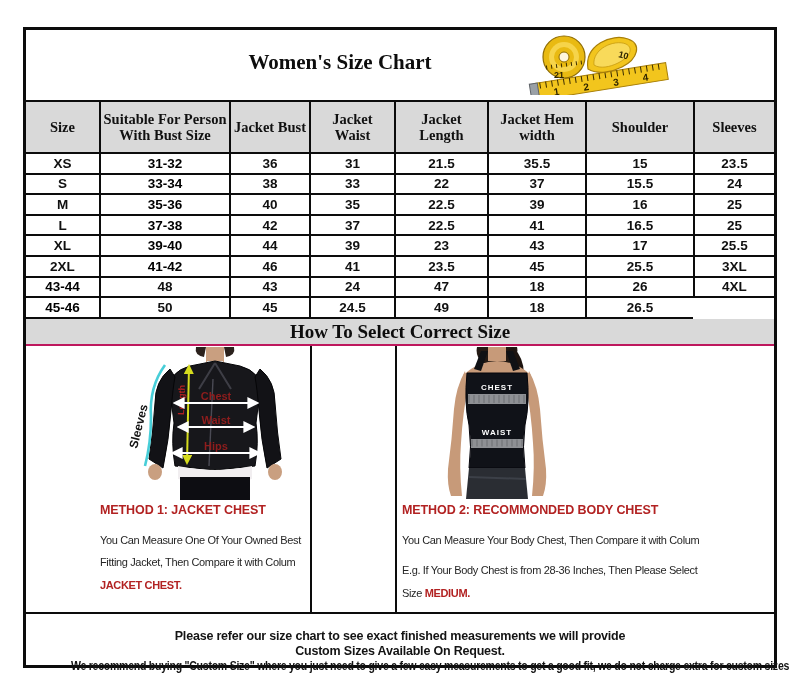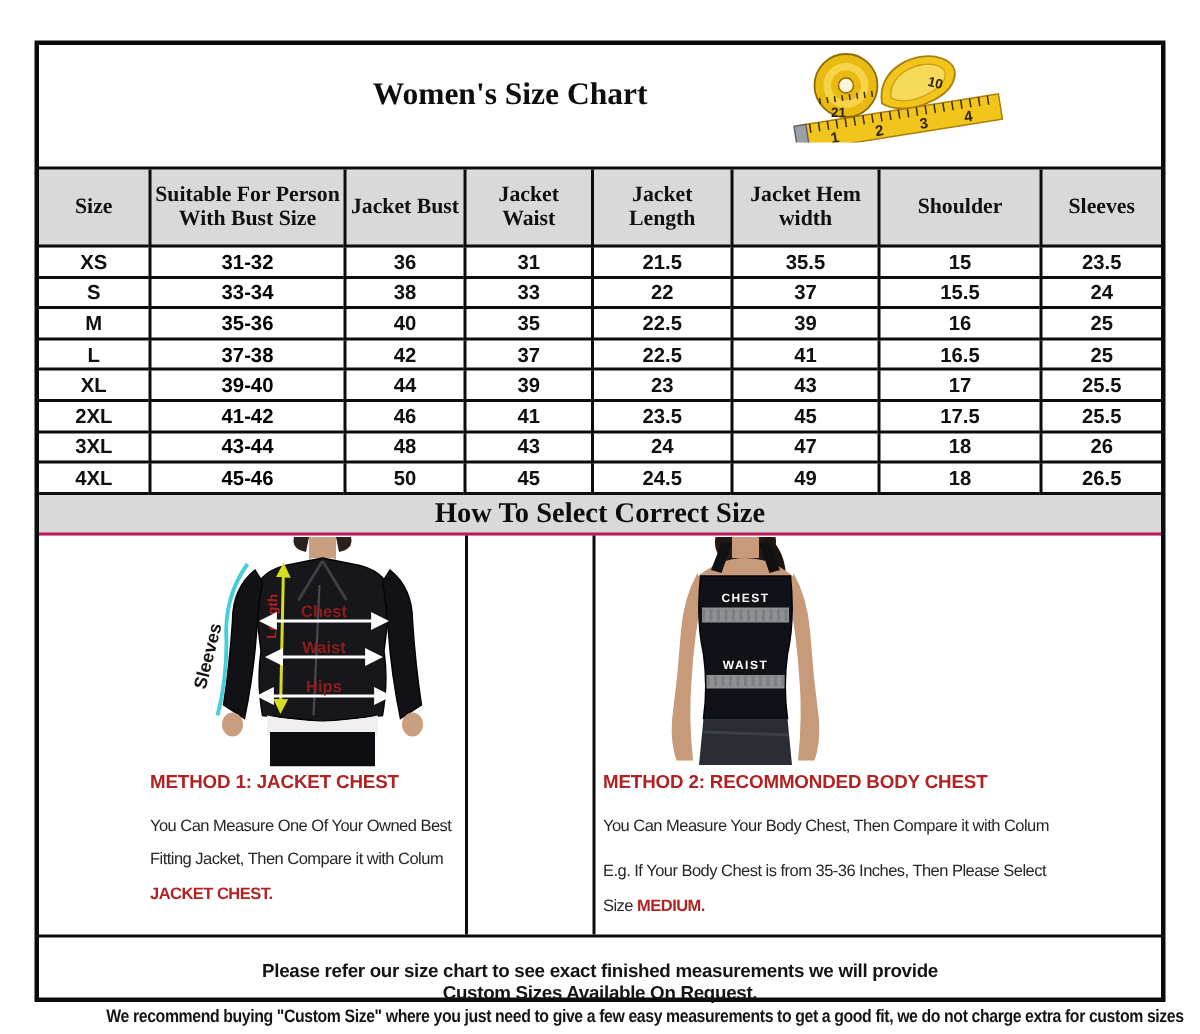--- a/index.html
+++ b/index.html
@@ -2,21 +2,21 @@
 <html><head>
 <meta charset="utf-8">
 <style>
   html,body{margin:0;padding:0;background:#fff;}
   .canvas{position:relative;width:800px;height:689px;background:#fff;overflow:hidden;
           font-family:"Liberation Sans",sans-serif;color:#111;}
   .chart{position:absolute;left:23px;top:27px;width:754px;height:641px;
          border:3px solid #0c0c0c;box-sizing:border-box;background:#fff;}
 
   
-  .title-row{position:relative;height:83px;border-bottom:2px solid #0c0c0c;box-sizing:border-box;}
+  .title-row{position:relative;height:72px;border-bottom:2px solid #0c0c0c;box-sizing:border-box;}
   .title-row h1{margin:0;position:absolute;left:0;right:120px;top:20px;text-align:center;
                 font-family:"Liberation Serif",serif;font-weight:bold;font-size:21px;color:#0d0d0d;}
   .tape{position:absolute;left:500px;top:1px;width:150px;height:64px;}
 
   
   .size-grid{display:grid;grid-template-columns:73px 130px 80px 85px 93px 98px 108px 1fr;
              grid-template-rows:52px;grid-auto-rows:20.6px;}
   .cell{box-sizing:border-box;border-bottom:2px solid #0c0c0c;display:flex;
         align-items:center;justify-content:center;text-align:center;overflow:hidden;}
   .size-grid .cell:not(:nth-child(8n+1)){border-left:2px solid #0c0c0c;}
@@ -132,21 +132,20 @@
         <div class="cell dcell">23</div>
         <div class="cell dcell">43</div>
         <div class="cell dcell">17</div>
         <div class="cell dcell">25.5</div>
         <div class="cell dcell">2XL</div>
         <div class="cell dcell red">41-42</div>
         <div class="cell dcell">46</div>
         <div class="cell dcell">41</div>
         <div class="cell dcell">23.5</div>
         <div class="cell dcell">45</div>
-        <div class="cell dcell">17.5</div>
         <div class="cell dcell">25.5</div>
         <div class="cell dcell">3XL</div>
         <div class="cell dcell red">43-44</div>
         <div class="cell dcell">48</div>
         <div class="cell dcell">43</div>
         <div class="cell dcell">24</div>
         <div class="cell dcell">47</div>
         <div class="cell dcell">18</div>
         <div class="cell dcell">26</div>
         <div class="cell dcell">4XL</div>
@@ -244,21 +243,21 @@
           <text x="68" y="88" text-anchor="middle" font-family="sans-serif" font-size="8" font-weight="bold" fill="#ffffff" letter-spacing="1">WAIST</text>
 
           <path d="M40,121 L96,121 L99,152 L37,152 Z" fill="#2a2d33"></path>
           <line x1="40" y1="130" x2="97" y2="132" stroke="#3c4048" stroke-width="2"></line>
         </svg>
         <div class="mtext m2">
           <p class="mhead">METHOD 2: RECOMMONDED BODY CHEST</p>
           <div class="mbody">
             <div>You Can Measure Your Body Chest, Then Compare it with Colum</div>
             <div class="mgap"></div>
-            <div>E.g. If Your Body Chest is from 35-36 Inches, Then Please Select</div>
+            <div>E.g. If Your Body Chest is from 28-36 Inches, Then Please Select</div>
             <div><span>Size </span><span class="mred">MEDIUM.</span></div>
           </div>
         </div>
       </div>
     </div>
 
     <div class="footer">
       <div>Please refer our size chart to see exact finished measurements we will provide</div>
       <div>Custom Sizes Available On Request.</div>
       <div class="squeeze">We recommend buying "Custom Size" where you just need to give a few easy measurements to get a good fit, we do not charge extra for custom sizes</div>

